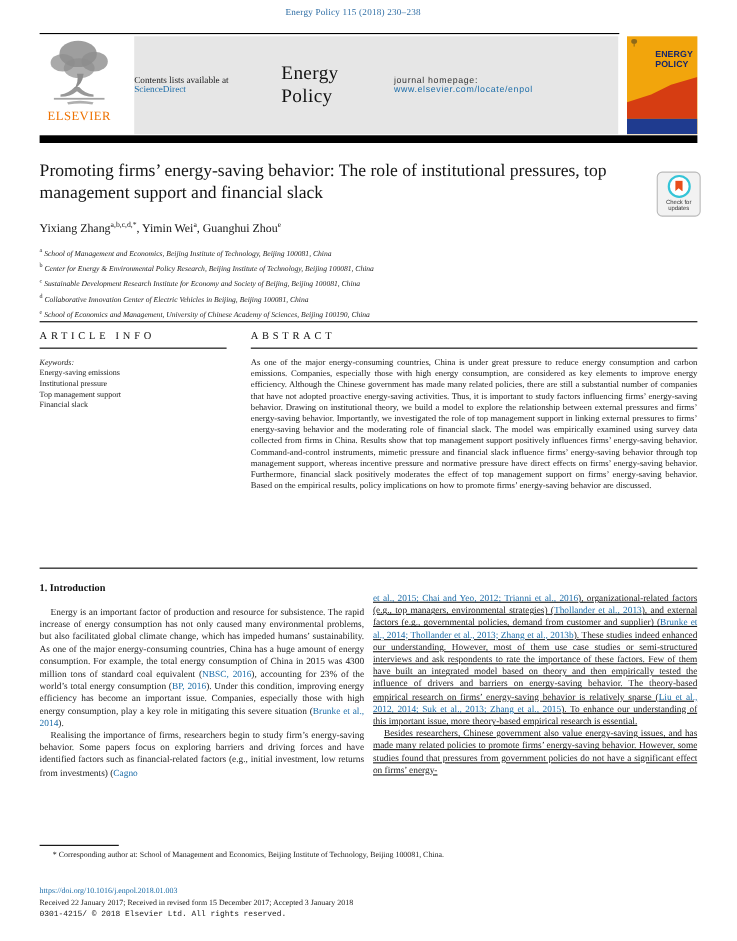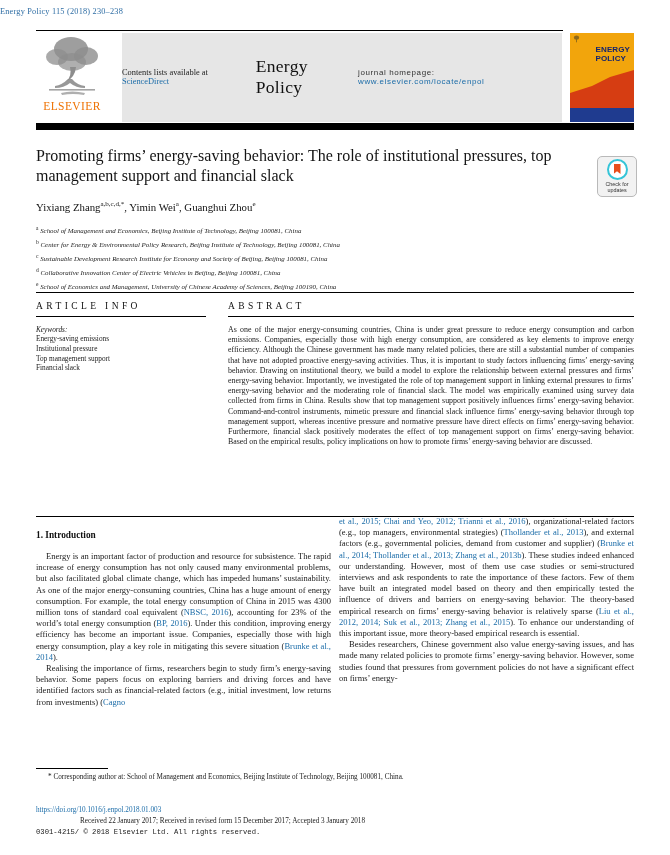--- a/index.html
+++ b/index.html
@@ -1,20 +1,20 @@
 <!DOCTYPE html>
 <html><head>
 <meta charset="utf-8">
 <style>
   html,body{margin:0;padding:0;background:#ffffff;}
   .page{position:relative;width:670px;height:855px;background:#fff;overflow:hidden;
         font-family:"Liberation Serif",serif;color:#1a1a1a;}
 
   
-  .top-citation{position:absolute;top:7px;left:0;width:642px;text-align:left;
+  .top-citation{position:absolute;top:7px;left:0;width:642px;text-align:center;
                 font-size:8.3px;color:#2e6da4;letter-spacing:.2px;}
 
   
   .rule{position:absolute;background:#000;}
   .rule-top{top:30px;left:36px;width:527px;height:1px;}
   .bar-thick{top:123px;left:36px;width:598px;height:7px;background:#000;}
   .rule-affil{top:292px;left:36px;width:598px;height:1px;}
   .rule-abs-bottom{top:516px;left:36px;width:598px;height:1px;}
 
   
@@ -60,32 +60,32 @@
   .abs-col{position:absolute;top:301px;left:228px;width:406px;}
   .sec-heading{font-size:9.5px;letter-spacing:3.4px;color:#111;}
   .heading-rule{height:1px;background:#000;margin-top:5px;margin-bottom:8px;}
   .kw-label{font-size:7.3px;font-style:italic;}
   .kw-item{font-size:7.3px;line-height:9.8px;}
   .abstract-text{font-size:7.9px;line-height:10.2px;text-align:justify;color:#1a1a1a;}
 
   
   .intro-heading{position:absolute;top:530px;left:36px;font-size:9.3px;font-weight:bold;color:#111;}
   .col-left{position:absolute;top:551px;left:36px;width:295px;height:214px;overflow:hidden;}
-  .col-right{position:absolute;top:516px;left:339px;width:295px;height:236px;overflow:hidden;}
+  .col-right{position:absolute;top:538px;left:339px;width:295px;height:236px;overflow:hidden;text-decoration:underline;}
   .body-par{font-size:8.5px;line-height:11.2px;text-align:justify;margin:0;}
   .body-par.indent{text-indent:10px;}
   .cite{color:#1b6ca8;cursor:pointer;}
   .it{font-style:italic;}
 
   
   .foot-rule{top:768px;left:36px;width:72px;height:1px;}
   .footnote{position:absolute;top:772px;left:48px;width:598px;font-size:7.2px;line-height:10px;color:#1a1a1a;}
   .footnote .line2{padding-left:8px;}
   .footer-doi{position:absolute;top:806px;left:36px;font-size:7.2px;}
-  .footer-received{position:absolute;top:817px;left:36px;font-size:7.2px;color:#1a1a1a;margin-left:44px;}
+  .footer-received{position:absolute;top:817px;left:36px;font-size:7.2px;color:#1a1a1a;}
   .footer-issn{position:absolute;top:828px;left:36px;font-size:7.2px;color:#1a1a1a;font-family:Liberation Mono, monospace;}
 </style>
 </head>
 <body>
 
 <div class="page">
 
   <div class="top-citation">Energy Policy 115 (2018) 230–238</div>
 
   <div class="rule rule-top"></div>

